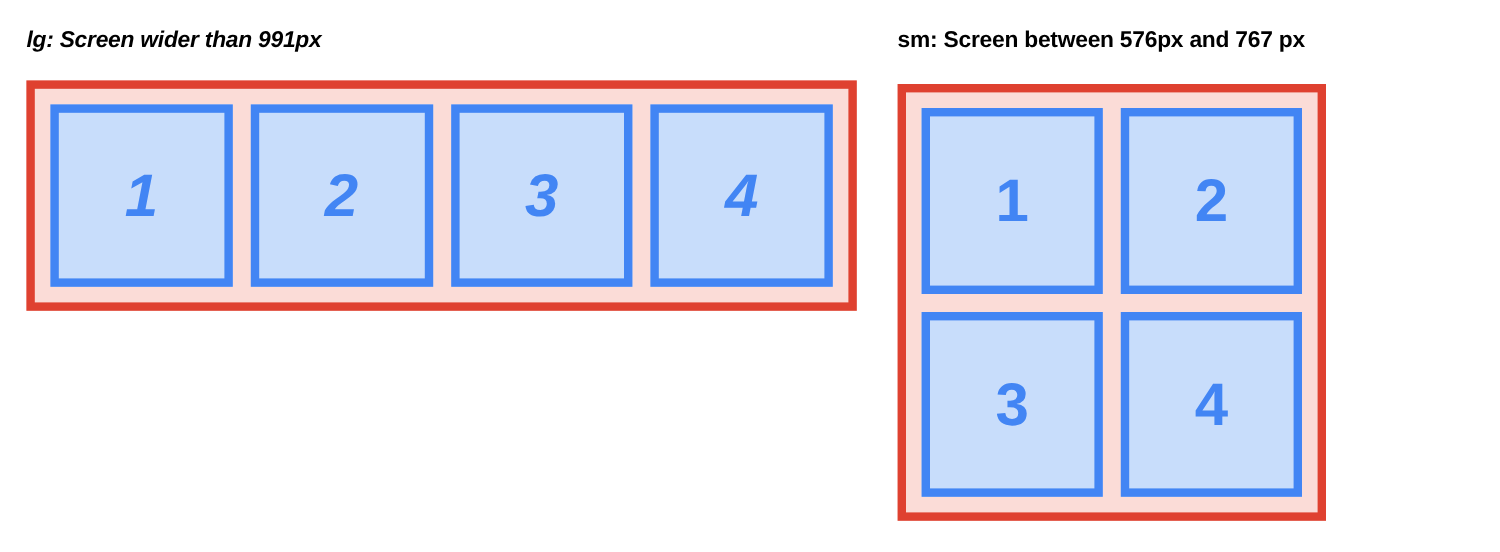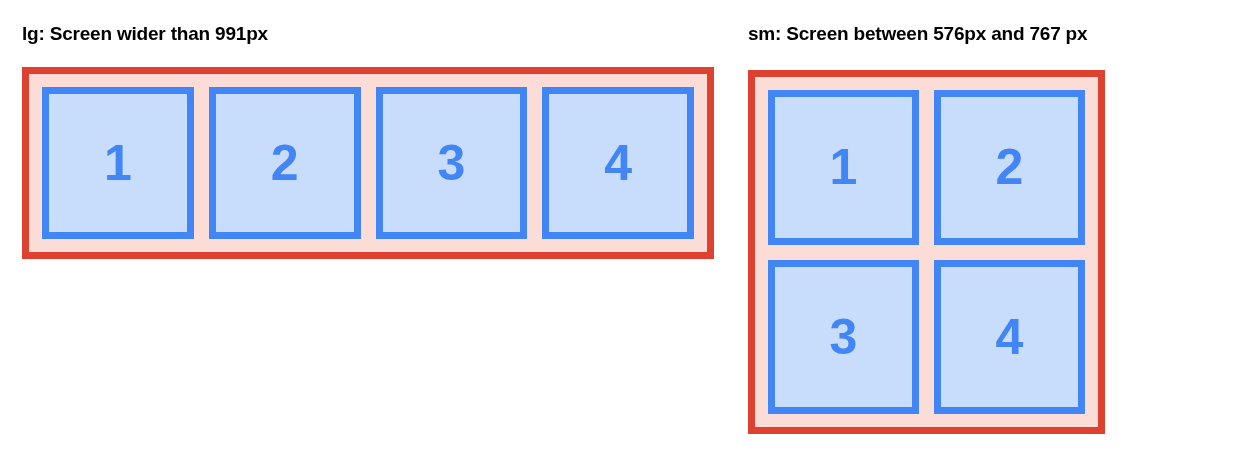--- a/index.html
+++ b/index.html
@@ -35,20 +35,21 @@
     border: 7px solid #df4130;
     box-sizing: border-box;
     padding: 13px;
     display: flex;
   }
 
   
   #panel-lg {
     left: 22px;
     top: 23px;
+    font-style: italic;
   }
   #panel-lg .panel-label {
     margin-bottom: 22px;
   }
   #panel-lg .panel-box {
     width: 692px;
     height: 192px;
     flex-direction: row;
     gap: 15px;
   }

